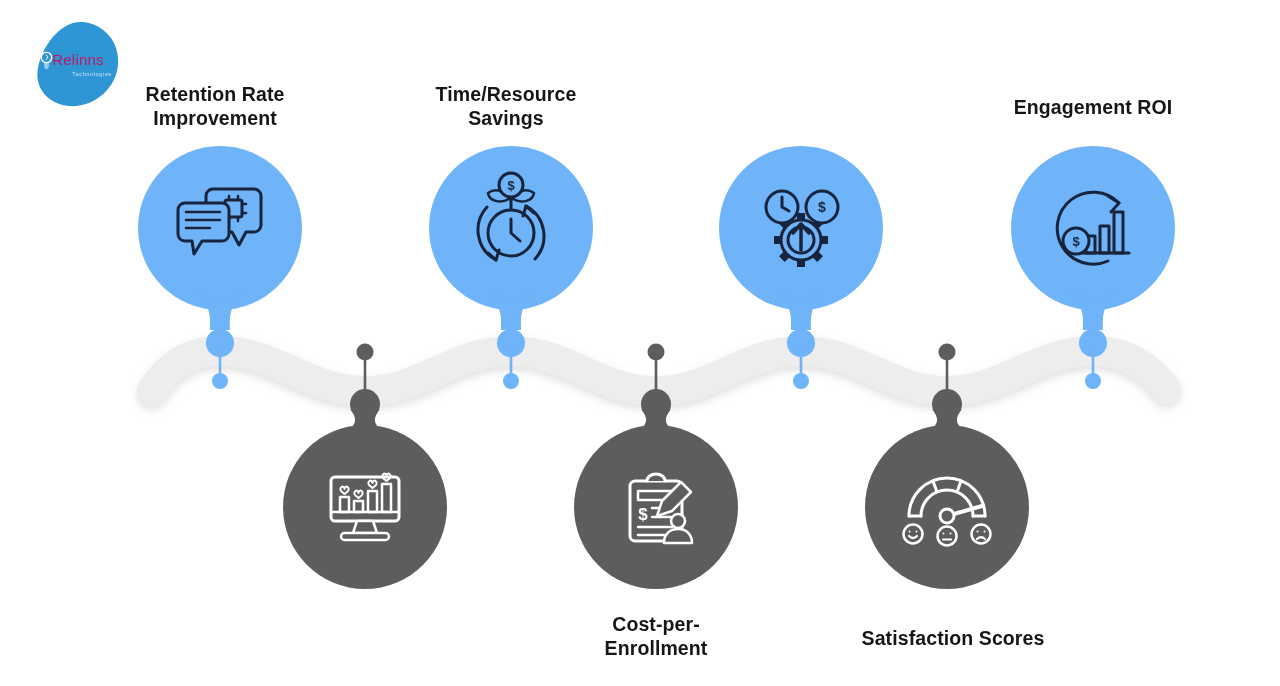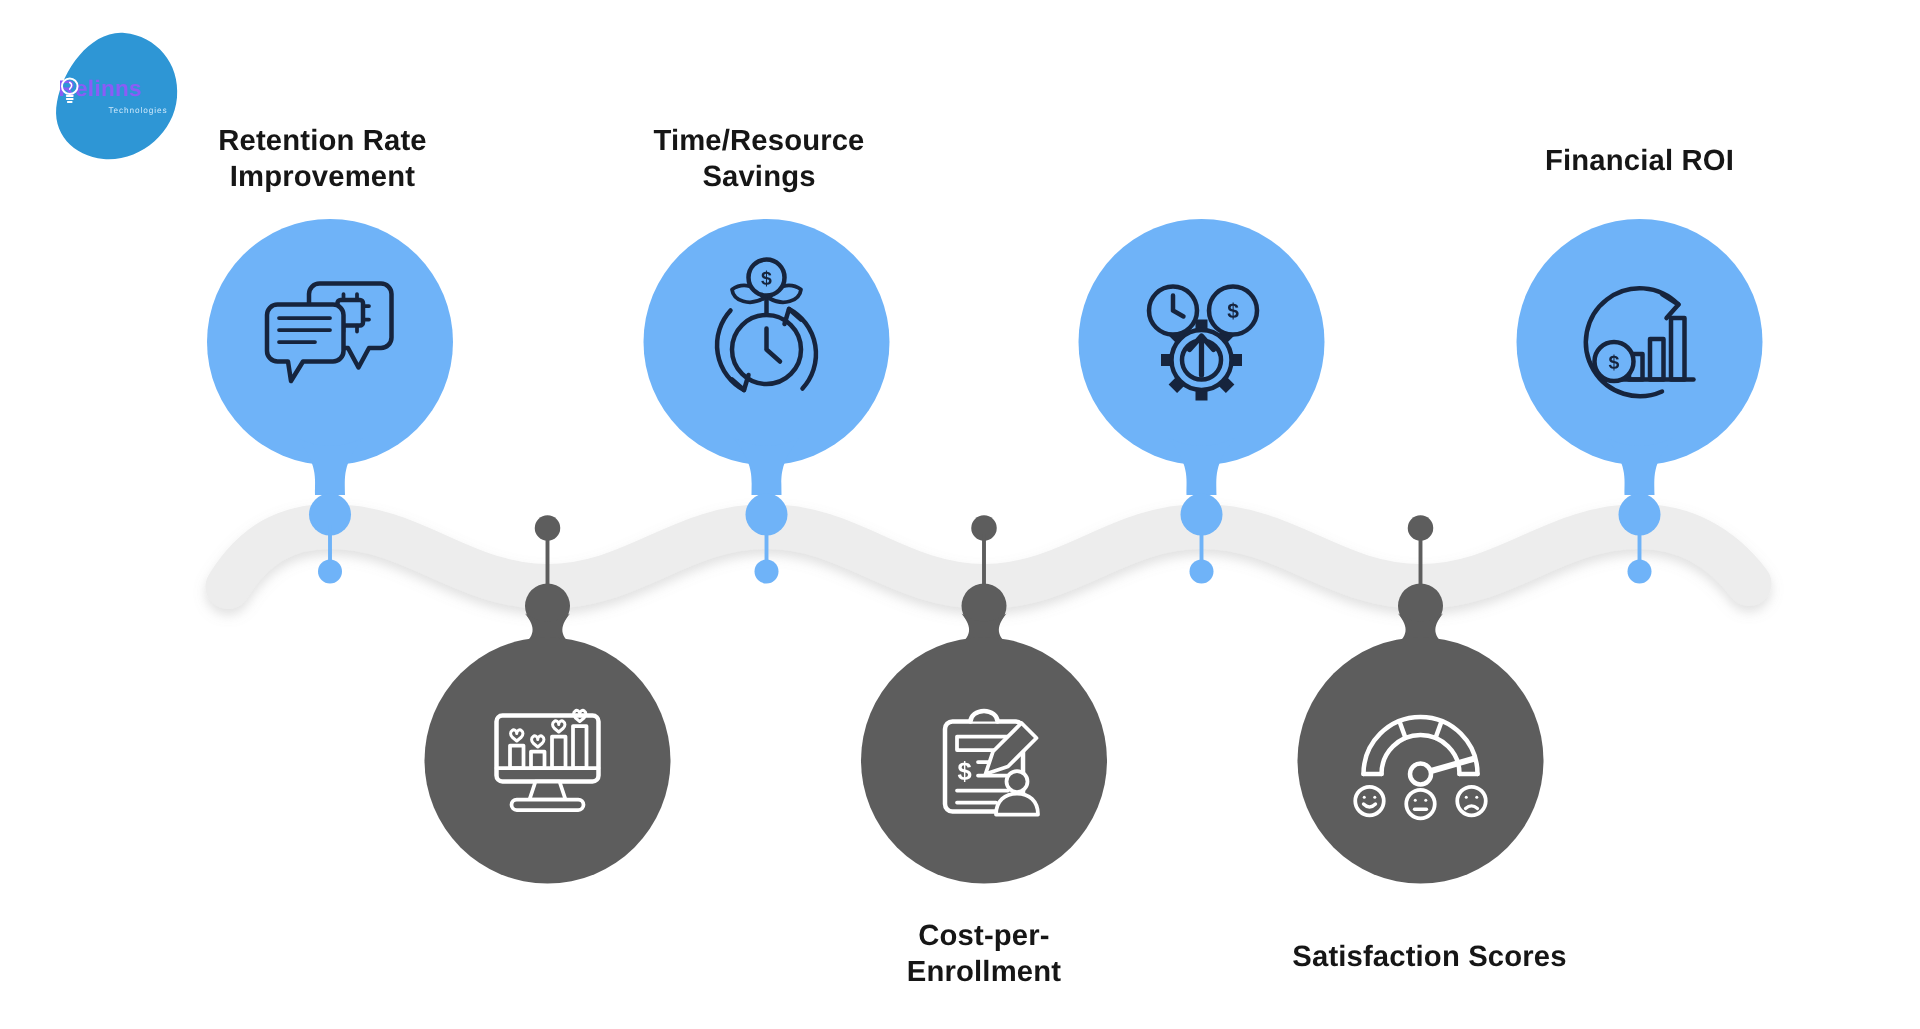--- a/index.html
+++ b/index.html
@@ -4,22 +4,22 @@
 <style>
   html,body{margin:0;padding:0;background:#fff;}
   .canvas{position:relative;width:1280px;height:686px;background:#ffffff;overflow:hidden;
           font-family:"Liberation Sans","DejaVu Sans",sans-serif;}
   .diagram-svg{position:absolute;left:0;top:0;}
   .metric-label{position:absolute;text-align:center;font-size:19.5px;font-weight:600;
                 color:#161616;line-height:1.24;letter-spacing:.1px;}
   
   .logo{position:absolute;left:31px;top:18px;width:94px;height:96px;}
   .logo svg{position:absolute;left:0;top:0;}
-  .logo-text{position:absolute;top:33px;left:8px;width:78px;text-align:left;color:#8b5cf6;
-             font-weight:bold;font-size:15px;letter-spacing:.2px;white-space:nowrap;}
+  .logo-text{position:absolute;top:33px;left:8px;width:78px;text-align:center;color:#be185d;
+             font-weight:normal;font-size:15px;letter-spacing:.2px;white-space:nowrap;}
   .logo-text .bulb{vertical-align:-4px;margin:0 1px;}
   .logo-tagline{position:absolute;top:53px;left:36px;width:50px;text-align:center;
                 color:#cfe9fb;font-size:5.5px;letter-spacing:.6px;}
 </style>
 </head>
 <body>
 
 <div class="canvas">
 
   <svg class="diagram-svg" width="1280" height="686" viewBox="0 0 1280 686">
@@ -172,18 +172,18 @@
         <circle cx="6.5" cy="6.5" r="5.2" stroke="#fff" stroke-width="1.3" fill="none"></circle>
         <path d="M6.5,4 q2.6,1.6 0,4.4" stroke="#fff" stroke-width="1" fill="none" stroke-linecap="round"></path>
         <path d="M4.5,13 h4 M4.5,15 h4 M5.2,17 h2.6" stroke="#fff" stroke-width="1.2" stroke-linecap="round"></path>
       </svg><span>nns</span>
     </div>
     <div class="logo-tagline">Technologies</div>
   </div>
 
   <div class="metric-label" style="left:426px;top:82px;width:160px;">Time/Resource Savings</div>
   <div class="metric-label" style="left:115px;top:82px;width:200px;">Retention Rate Improvement</div>
-  <div class="metric-label" style="left:993px;top:95px;width:200px;">Financial ROI</div>
+  <div class="metric-label" style="left:993px;top:95px;width:200px;">Engagement ROI</div>
 
   <div class="metric-label" style="left:838px;top:626px;width:230px;">Satisfaction Scores</div>
   <div class="metric-label" style="left:593px;top:612px;width:126px;">Cost-per-Enrollment</div>
 
 </div>
 
 </body></html>

